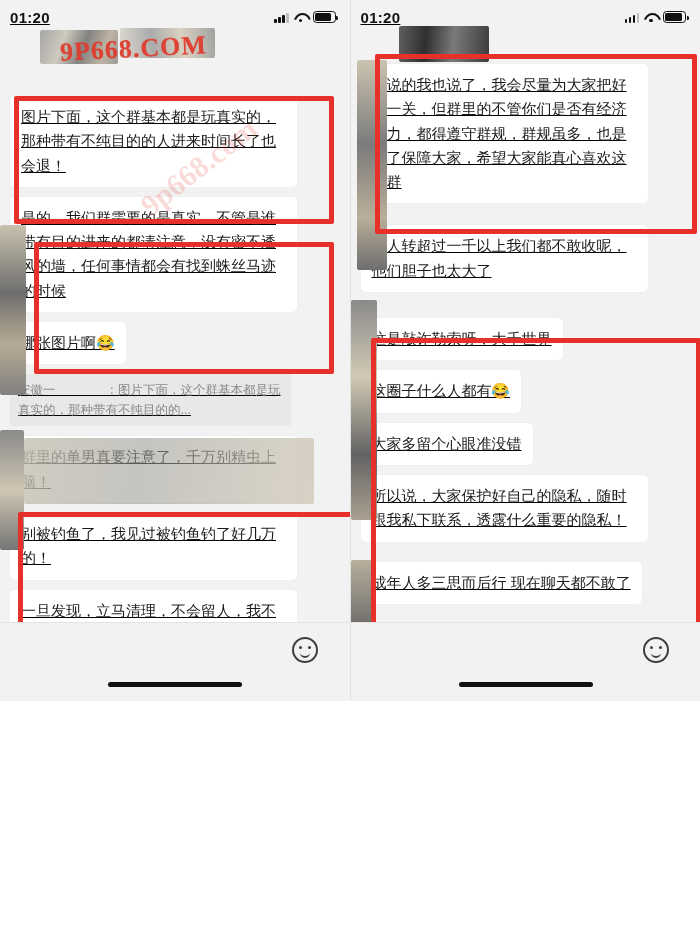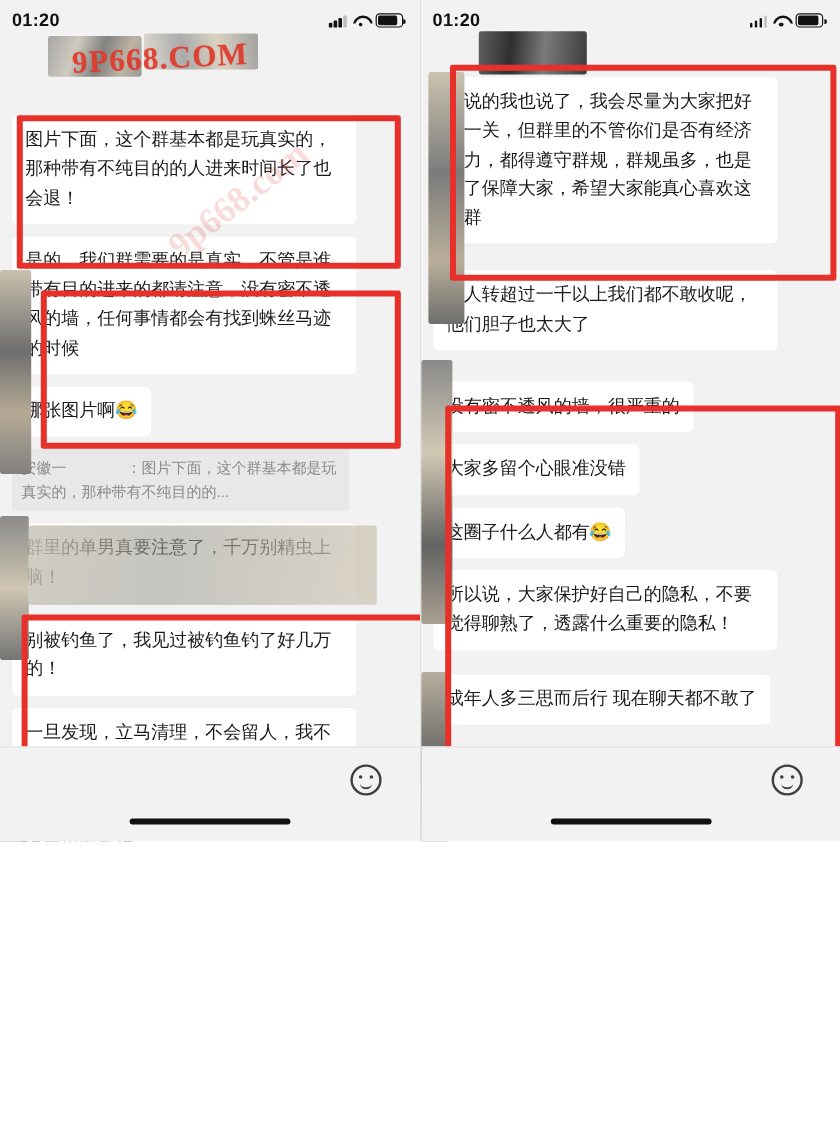--- a/index.html
+++ b/index.html
@@ -20,20 +20,21 @@
     height: 934px;
     display: flex;
     background: #ffffff;
   }
   .panel {
     position: relative;
     width: 350px;
     height: 701px;
     background: #f2f2f2;
     overflow: hidden;
+    text-decoration: underline;
   }
   .panel-left { border-right: 1px solid #e0e0e0; }
 
   
   .statusbar {
     height: 34px;
     display: flex;
     align-items: center;
     justify-content: space-between;
     padding: 0 14px 0 10px;
@@ -365,34 +366,34 @@
 
       <div style="height:12px"></div>
 
       <div class="row">
         <div class="bubble">别人转超过一千以上我们都不敢收呢，他们胆子也太大了</div>
       </div>
 
       <div style="height:16px"></div>
 
       <div class="row">
-        <div class="bubble short">没有密不透风的墙，很严重的</div>
+        <div class="bubble short">这是敲诈勒索呀，大千世界</div>
+      </div>
+
+      <div class="row">
+        <div class="bubble short">这圈子什么人都有😂</div>
       </div>
 
       <div class="row">
         <div class="bubble short">大家多留个心眼准没错</div>
       </div>
 
-      <div class="row">
-        <div class="bubble short">这圈子什么人都有😂</div>
-      </div>
-
-
-      <div class="row">
-        <div class="bubble">所以说，大家保护好自己的隐私，不要觉得聊熟了，透露什么重要的隐私！</div>
+
+      <div class="row">
+        <div class="bubble">所以说，大家保护好自己的隐私，随时跟我私下联系，透露什么重要的隐私！</div>
       </div>
 
       <div style="height:10px"></div>
 
       <div class="row">
         <div class="bubble">成年人多三思而后行 现在聊天都不敢了</div>
       </div>
 
       <div style="height:12px"></div>
 

